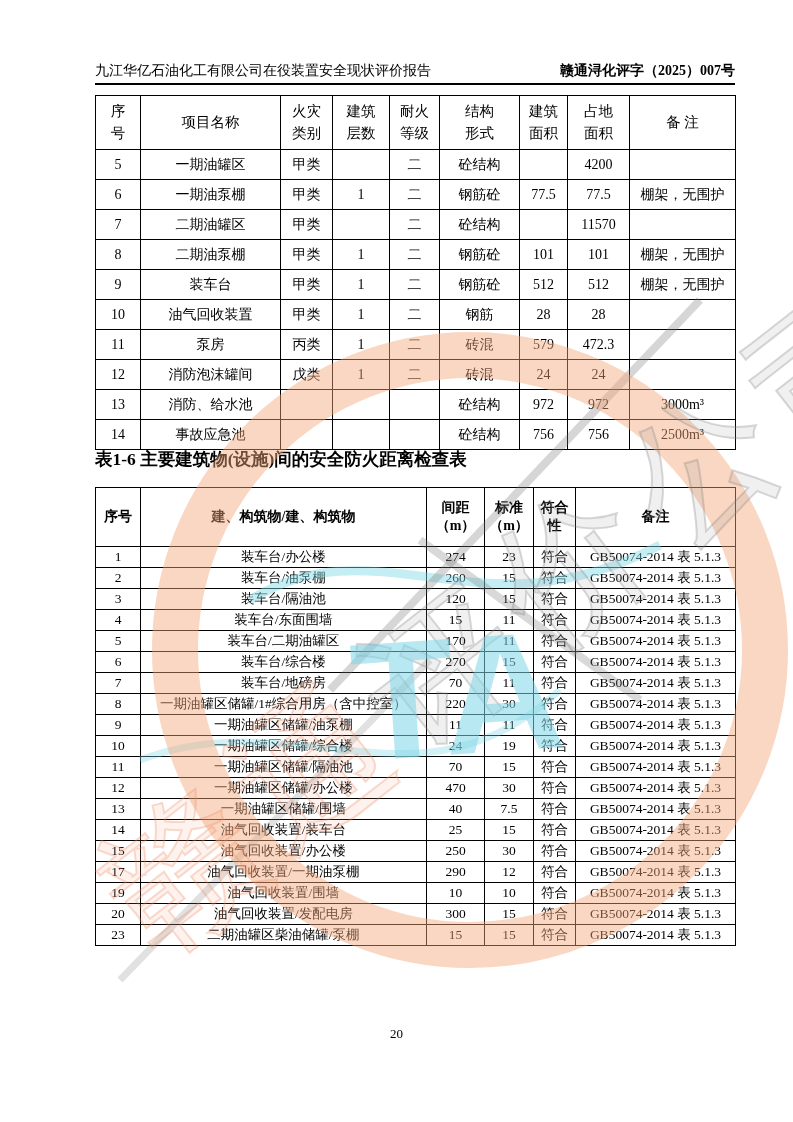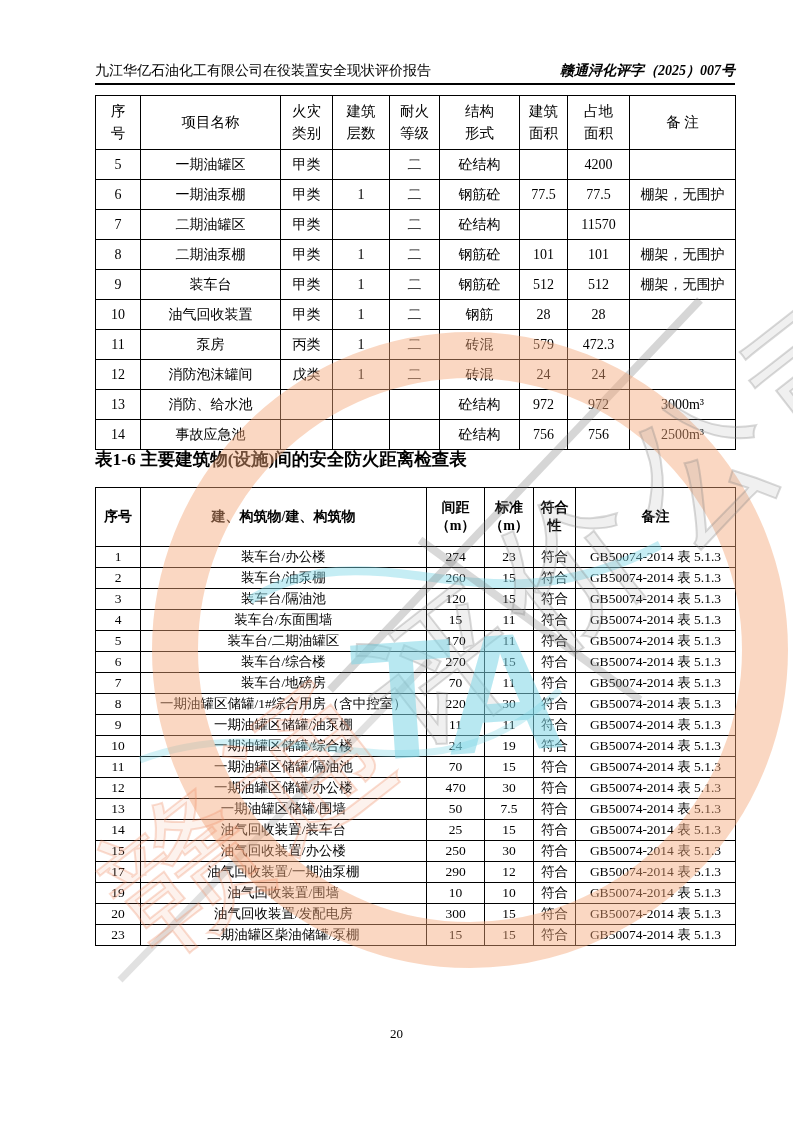--- a/index.html
+++ b/index.html
@@ -9,21 +9,21 @@
     font-family:"Liberation Serif","DejaVu Serif",serif; color:#000;
   }
   
   .doc-header {
     position:absolute; left:95px; top:62px; width:640px;
     display:flex; justify-content:space-between; align-items:flex-end;
     border-bottom:2px solid #000; padding-bottom:3px;
     font-size:14px;
     gap:48px;
   }
-  .doc-header .right { font-weight:bold;font-style:italic; }
+  .doc-header .right { font-weight:bold; }
   
   table { border-collapse:collapse; table-layout:fixed; }
   th,td {
     border:1px solid #000; text-align:center; vertical-align:middle;
     overflow:hidden; padding:0 2px; white-space:pre-line;
   }
   #table1 { position:absolute; left:95px; top:95px; width:640px; font-size:14px; }
   #table1 th { height:53px; font-weight:normal; font-size:14.5px; line-height:1.45; }
   #table1 td { height:29px; }
   #table1 col:nth-child(1){width:45px;}  #table1 col:nth-child(2){width:140px;}
@@ -347,21 +347,21 @@
           <td>12</td>
           <td>一期油罐区储罐/办公楼</td>
           <td>470</td>
           <td>30</td>
           <td>符合</td>
           <td>GB50074-2014 表 5.1.3</td>
         </tr>
         <tr>
           <td>13</td>
           <td>一期油罐区储罐/围墙</td>
-          <td>50</td>
+          <td>40</td>
           <td>7.5</td>
           <td>符合</td>
           <td>GB50074-2014 表 5.1.3</td>
         </tr>
         <tr>
           <td>14</td>
           <td>油气回收装置/装车台</td>
           <td>25</td>
           <td>15</td>
           <td>符合</td>

